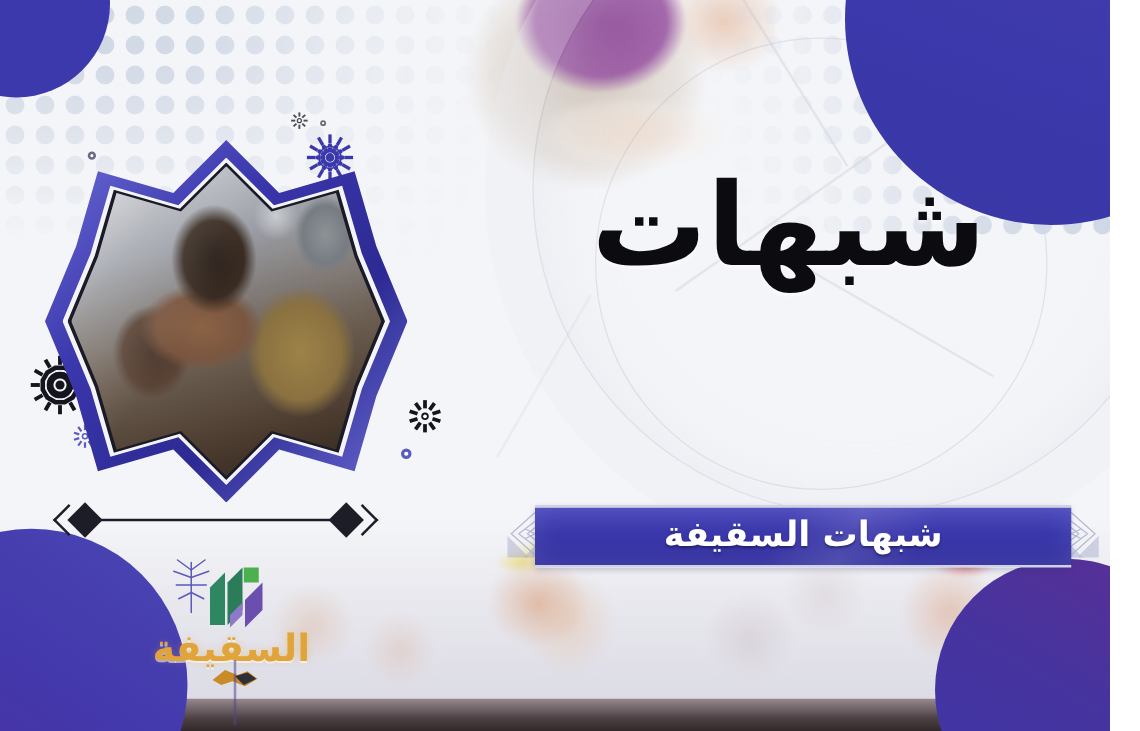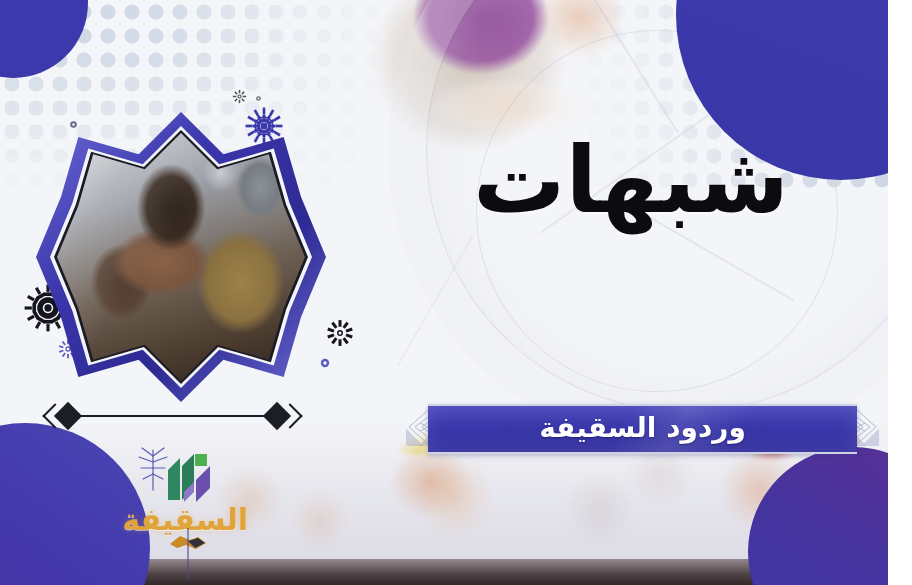--- a/index.html
+++ b/index.html
@@ -396,21 +396,21 @@
       <svg width="30" height="38" viewBox="0 0 30 38">
         <g fill="none" stroke="#a6abc9" stroke-width="1">
           <path d="M8 2 L27 19 L8 36"></path>
           <path d="M4 6 L21 19 L4 32"></path>
           <path d="M4 11 L14 19 L4 27"></path>
           <path d="M16 15 L8 19 L16 23"></path>
         </g>
       </svg>
     </div>
     <div class="plate"></div>
-    <div class="txt">وردود السقيفة</div>
+    <div class="txt">شبهات السقيفة</div>
   </div>
 
   <div class="logo">
     <div class="spark">
       <svg width="34" height="46" viewBox="0 0 34 46">
         <g stroke="#5b5bb8" stroke-width="1.2" fill="none" stroke-linecap="round">
           <path d="M17 4 L17 44"></path>
           <path d="M17 10 L6 2"></path>
           <path d="M17 10 L28 2"></path>
           <path d="M17 16 L3 11"></path>

